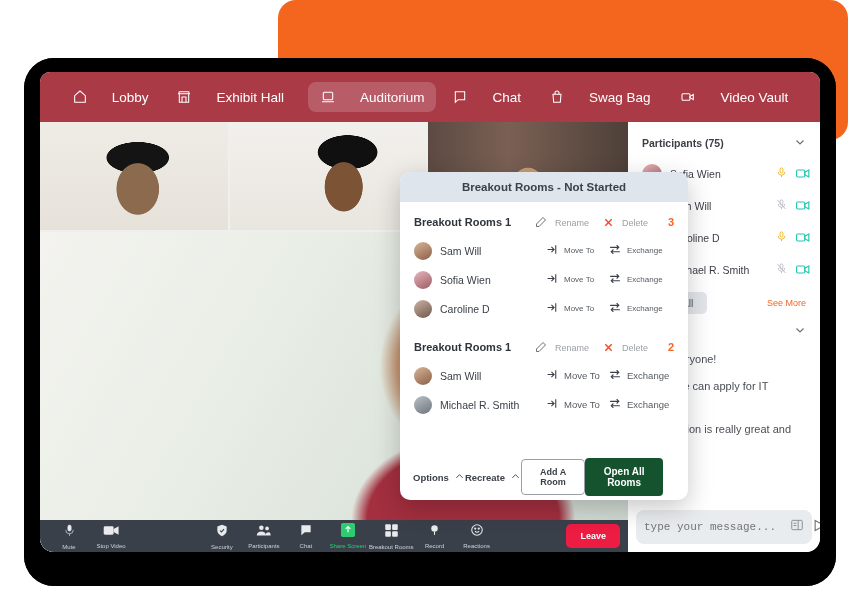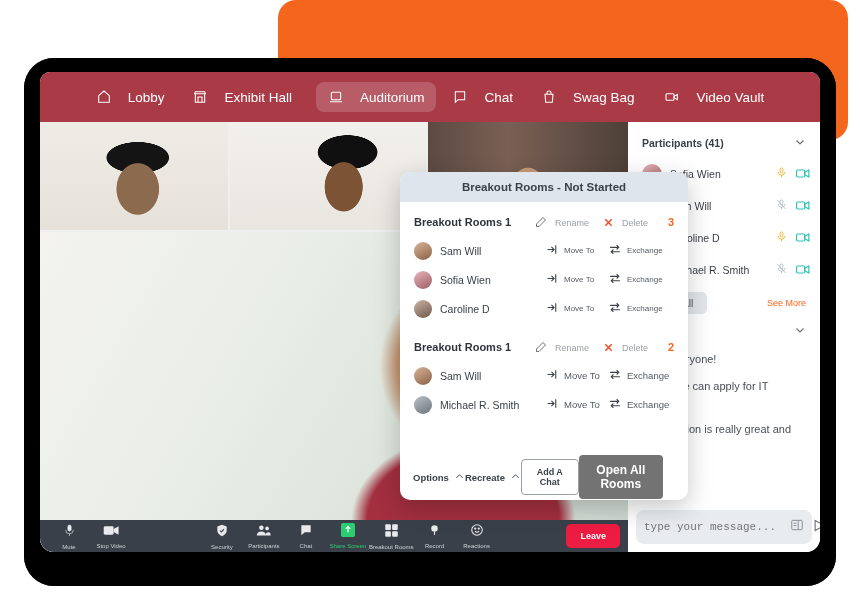--- a/index.html
+++ b/index.html
@@ -16,21 +16,21 @@
   .device-shadow { position:absolute; left:24px; top:58px; width:812px; height:528px;
      background:#0d0d0d; border-radius:30px; }
   .device { position:absolute; left:24px; top:58px; width:812px; height:528px;
      background:#000000; border-radius:30px; }
   .screen { position:absolute; left:40px; top:72px; width:780px; height:480px;
      background:#ffffff; border-radius:10px 10px 14px 14px; overflow:hidden; }
 
   
   .navbar { position:absolute; left:0; top:0; width:780px; height:50px;
      background:#A93A46; display:flex; align-items:center; justify-content:center; gap:4px; }
-  .nav-item { display:flex; align-items:center; gap:16px; padding:7px 12px; border-radius:8px;
+  .nav-item { display:flex; align-items:center; gap:24px; padding:7px 12px; border-radius:8px;
      color:#ffffff; font-size:13.5px; white-space:nowrap; cursor:pointer; }
   .nav-item.active { background:rgba(255,255,255,0.18);margin-left:8px; }
   .nav-item svg { display:block; }
 
   
   .video-area { position:absolute; left:0; top:50px; width:588px; height:430px; background:#efefef; }
   .vtile { position:absolute; overflow:hidden; }
   .vt1 { left:0; top:0; width:188px; height:108px; }
   .vt2 { left:190px; top:0; width:196px; height:108px; }
   .vt3 { left:388px; top:0; width:200px; height:108px; }
@@ -112,21 +112,21 @@
      cursor:pointer; }
   .m-btn.moveto { width:62px; }
   .m-btn.exch { width:66px; }
   .m-btn .t { white-space:nowrap; }
   .modal-foot { position:absolute; left:0; bottom:0; width:276px; height:46px;
      display:flex; align-items:center; padding:0 13px; }
   .foot-link { display:flex; align-items:center; gap:5px; font-size:9.5px; font-weight:bold;
      color:#3b4049; cursor:pointer; }
   .addroom { border:1px solid #9ba0a7; background:#fff; color:#3b4049; font-size:9px;
      font-weight:bold; border-radius:4px; padding:7px 11px; cursor:pointer; font-family:inherit; }
-  .openall { border:none; background:#737373; color:#fff; font-size:12px; font-weight:bold;
+  .openall { border:none; background:#14532d; color:#fff; font-size:10px; font-weight:bold;
      border-radius:4px; padding:8px 10px; cursor:pointer; font-family:inherit; }
 </style>
 </head>
 <body>
 
 <div id="stage">
 
   <div class="orange-deco"></div>
   <div class="device-shadow"></div>
   <div class="device"></div>
@@ -189,21 +189,21 @@
 
     <div class="video-area">
       <div class="vtile vt1 ph-grad1"></div>
       <div class="vtile vt2 ph-grad2"></div>
       <div class="vtile vt3 ph-grad3"></div>
       <div class="vtile vt-big ph-big"></div>
     </div>
 
     <div class="side">
       <div class="side-head">
-        <span class="title">Participants (41)</span>
+        <span class="title">Participants (75)</span>
         <span>
           <svg width="12" height="12" viewBox="0 0 24 24" fill="none" stroke="#6b7078" stroke-width="2.4">
               <path d="M5 9l7 7 7-7"></path>
             </svg>
         </span>
       </div>
 
       <div class="p-row">
         <div class="p-av av-b"></div>
         <div class="p-name">Sofia Wien</div>
@@ -574,18 +574,18 @@
         </span>
       </span>
       <span class="foot-link">
         <span>Recreate</span>
         <span>
           <svg width="11" height="11" viewBox="0 0 24 24" fill="none" stroke="#3b4049" stroke-width="2">
               <path d="M5 15l7-7 7 7"></path>
             </svg>
         </span>
       </span>
-      <button class="addroom">Add A Chat</button>
+      <button class="addroom">Add A Room</button>
       <button class="openall">Open All Rooms</button>
     </div>
   </div>
 
 </div>
 
 </body></html>

